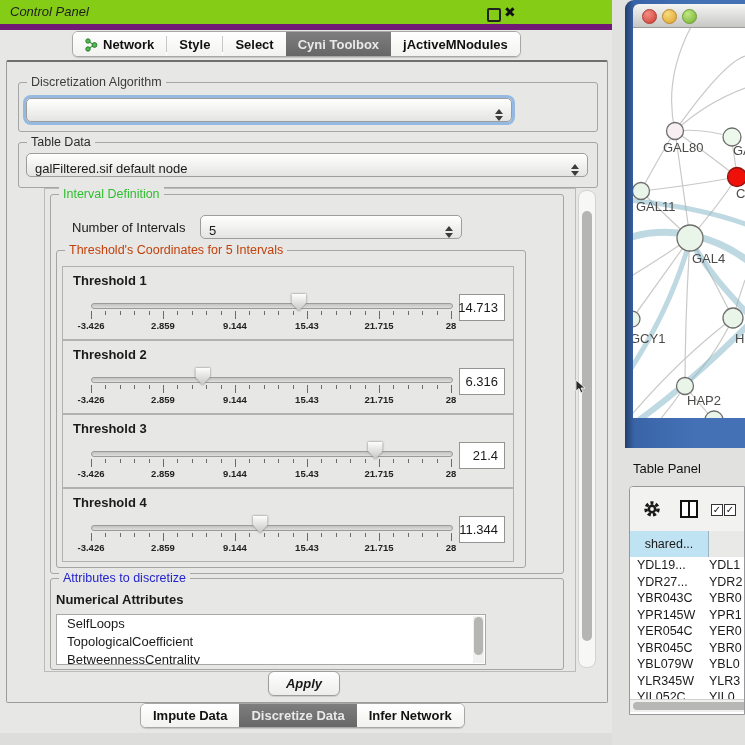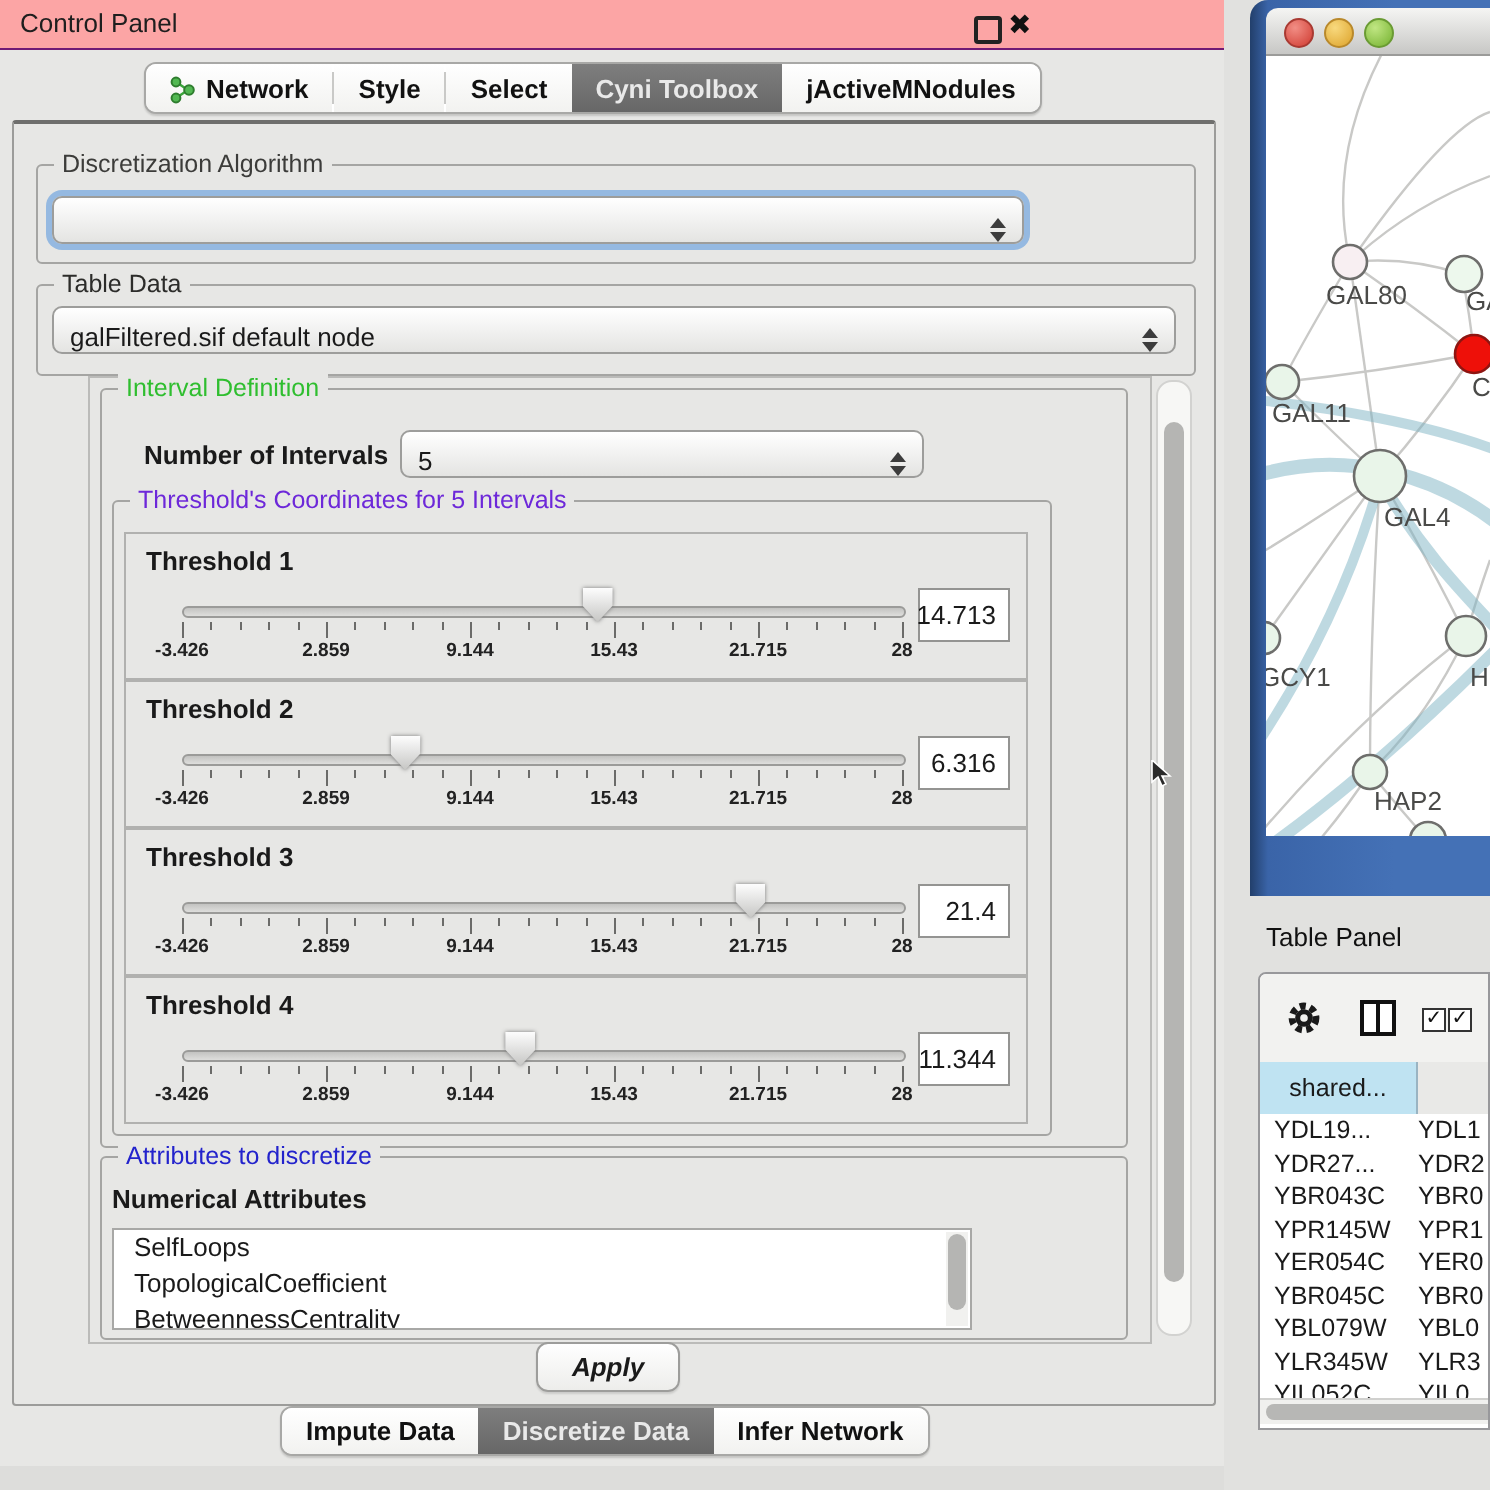--- a/index.html
+++ b/index.html
@@ -2,21 +2,21 @@
 <html><head>
 <meta charset="utf-8">
 <style>
   html,body{margin:0;padding:0;}
   body{width:745px;height:745px;position:relative;overflow:hidden;
        font-family:"Liberation Sans","DejaVu Sans",sans-serif;
        background:#dddddb;color:#1a1a1a;font-size:13px;}
   .abs{position:absolute;}
   
   .cp{left:0;top:0;width:612px;height:733px;background:#e7e7e5;border-right:1px solid #c2c2c0;}
-  .cp-titlebar{left:0;top:0;width:612px;height:24px;background:#fca5a5;border-bottom:1px solid #701a75;}
+  .cp-titlebar{left:0;top:0;width:612px;height:24px;background:#84cc16;border-bottom:6px solid #701a75;font-style:italic;}
   .cp-title{left:10px;top:4px;font-size:13px;color:#1e1e1e;}
   .float-ico{left:487px;top:8px;width:10px;height:10px;border:2px solid #222;border-radius:2px;}
   .close-ico{left:504px;top:4px;font-size:14px;font-weight:bold;color:#111;}
   .tabgroup{display:flex;align-items:stretch;background:#fff;border:1px solid #a8a8a6;border-radius:6px;overflow:hidden;height:24px;box-shadow:0 1px 1px rgba(0,0,0,.15);}
   .tab{display:flex;align-items:center;justify-content:center;padding:0 12px;font-size:13px;font-weight:600;color:#111;background:linear-gradient(#ffffff,#f2f2f0);cursor:default;}
   .tab.sel{background:linear-gradient(#7e7e7e,#676767);color:#e9e9e9;}
   .tabsep{width:1px;background:#c9c9c7;margin:4px 0;}
   .content{left:6px;top:60px;width:600px;height:640px;background:#e7e7e5;border:1px solid #9c9c9a;border-top:2px solid #6f6f6d;border-radius:2px;}
   .group{border:1px solid #a5a5a3;border-radius:3px;}
   .gtitle{position:absolute;top:-8px;left:8px;background:#e7e7e5;padding:0 4px;font-size:12.5px;}
@@ -132,31 +132,31 @@
   </div>
 
   <div class="abs" style="left:44px;top:188px;width:530px;height:482px;border:1px solid #bbbbb9;"></div>
   <div class="abs vscroll-track" style="left:578px;top:190px;width:16px;height:476px;">
     <div class="vscroll-thumb abs" style="left:3px;top:20px;width:10px;height:430px;"></div>
   </div>
 
   <div class="abs group" style="left:50px;top:194px;width:512px;height:378px;">
     <span class="gtitle" style="color:#2fbe2f;">Interval Definition</span>
   </div>
-  <div class="abs" style="left:72px;top:220px;font-weight:bold;">Number of Intervals</div>
+  <div class="abs" style="left:72px;top:220px;font-weight:normal;">Number of Intervals</div>
   <div class="abs combo" style="left:200px;top:215px;width:262px;height:24px;">
     <span>5</span>
     <div class="stepper">
         <i class="up"></i>
         <i class="dn"></i>
       </div>
   </div>
 
   <div class="abs group" style="left:56px;top:250px;width:468px;height:316px;">
-    <span class="gtitle" style="color:#6d28d9;white-space:nowrap;">Threshold's Coordinates for 5 Intervals</span>
+    <span class="gtitle" style="color:#c2410c;white-space:nowrap;">Threshold's Coordinates for 5 Intervals</span>
   </div>
 
   <div class="abs trow" style="left:62px;top:266px;width:450px;height:72px;">
     <div class="tlabel">Threshold 1</div>
     <div class="track" style="left:28px;top:36px;width:360px;"></div>
     <div class="thumbwrap" style="top: 27px; left: 235.791px;">
         <div class="thumb"></div>
       </div>
     <div class="ticks" style="left:28px;top:44px;width:360px;">
         <div class="tick major" style="left: 0%;"></div>

